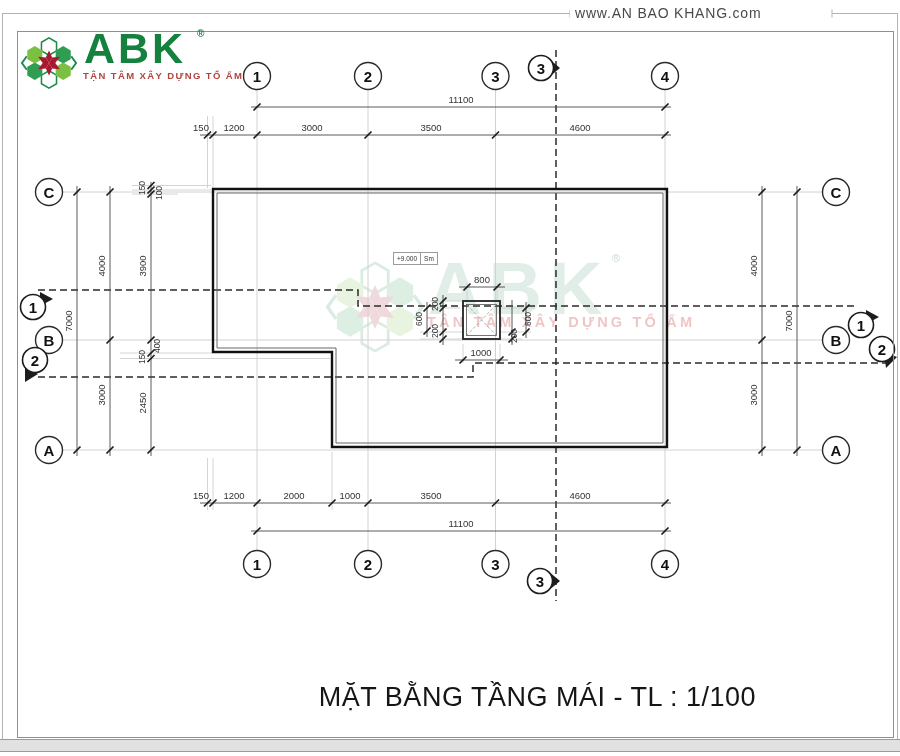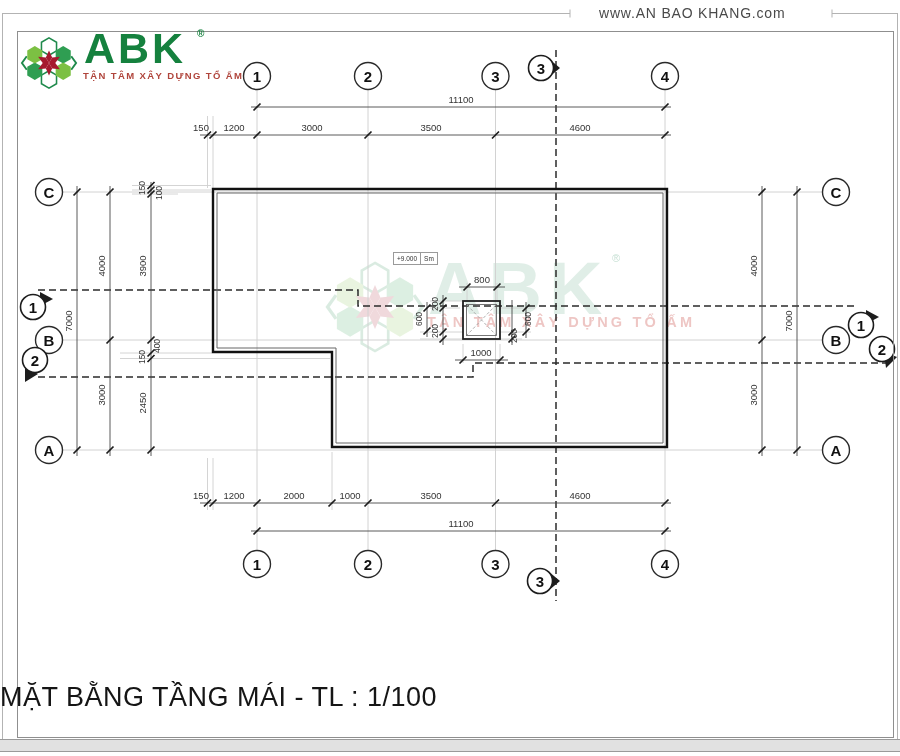--- a/index.html
+++ b/index.html
@@ -6,42 +6,42 @@
   .canvas{position:relative;width:900px;height:756px;background:#fff;overflow:hidden;
           font-family:"Liberation Sans",sans-serif;}
   
   .inner-frame{position:absolute;left:17px;top:31px;width:875px;height:705px;
                border:1px solid #8f8f8f;}
   .outer-sides{position:absolute;left:2px;top:13px;width:894px;height:737px;
                border-left:1px solid #b3b3b3;border-right:1px solid #b3b3b3;}
   .bottom-band{position:absolute;left:0px;top:739px;width:900px;height:11px;
                background:#e1e1e1;border-top:1px solid #9a9a9a;border-bottom:1px solid #9a9a9a;}
   
-  .url{position:absolute;left:594px;top:5px;font-size:14px;letter-spacing:.8px;color:#4a4a4a;
+  .url{position:absolute;left:570px;top:5px;font-size:14px;letter-spacing:.8px;color:#4a4a4a;
        background:#fff;padding:0 5px;}
   .logo-abbr{position:absolute;left:84px;top:24px;font-size:43px;font-weight:bold;
              letter-spacing:3px;color:#15813e;}
   .logo-reg{position:absolute;left:197px;top:28px;font-size:10px;color:#15813e;font-weight:bold;}
   .logo-tag{position:absolute;left:83px;top:70px;font-size:9.5px;font-weight:bold;
             letter-spacing:1.4px;color:#b0453c;white-space:nowrap;}
   .logo-flower{position:absolute;left:20px;top:28px;}
   
   .wm-flower{position:absolute;left:323px;top:246px;opacity:.16;}
   .wm-abbr{position:absolute;left:428px;top:246px;font-size:74px;font-weight:bold;
            letter-spacing:7px;color:rgba(60,150,105,.16);}
   .wm-reg{position:absolute;left:612px;top:252px;font-size:11px;color:rgba(60,150,105,.3);}
   .wm-tag{position:absolute;left:427px;top:314px;font-size:14.5px;font-weight:bold;
           letter-spacing:3.2px;color:rgba(210,105,100,.38);white-space:nowrap;}
   
   .level{position:absolute;left:393px;top:252px;display:flex;border:1px solid #9a9a9a;
          background:#fff;height:11px;line-height:11px;font-size:6.5px;color:#333;}
   .level .v{padding:0 3px;}
   .level .u{padding:0 3px;border-left:1px solid #9a9a9a;}
   
-  .title{position:absolute;left:0;top:682px;width:756px;text-align:left;
+  .title{position:absolute;left:0;top:682px;width:756px;text-align:right;
          font-size:27px;color:#151515;letter-spacing:.5px;}
   svg.plan{position:absolute;left:0;top:0;}
   
   text{font-family:"Liberation Sans",sans-serif;}
   .dim{font-size:9.5px;fill:#333;}
   .dim-s{font-size:8.5px;fill:#333;}
   .bub{font-size:15px;font-weight:bold;fill:#111;}
   .sec{font-size:15px;font-weight:bold;fill:#111;}
 </style>
 </head>

